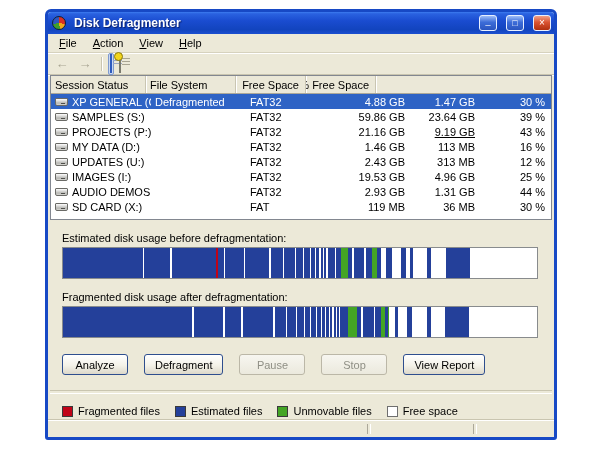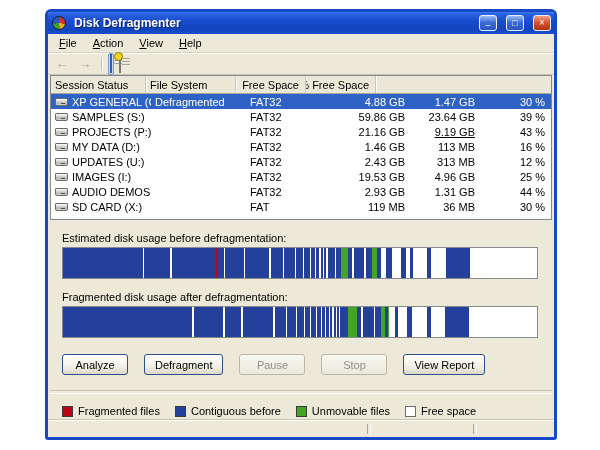--- a/index.html
+++ b/index.html
@@ -336,21 +336,21 @@
 
   <div class="groove"></div>
 
   <div class="legend" id="legend">
       <div class="legend-item">
         <span class="swatch" style="background: rgb(192, 4, 24);"></span>
         <span>Fragmented files</span>
       </div>
       <div class="legend-item">
         <span class="swatch" style="background: rgb(36, 64, 154);"></span>
-        <span>Contiguous before</span>
+        <span>Estimated files</span>
       </div>
       <div class="legend-item">
         <span class="swatch" style="background: rgb(68, 165, 37);"></span>
         <span>Unmovable files</span>
       </div>
       <div class="legend-item">
         <span class="swatch light" style="background: rgb(255, 255, 255);"></span>
         <span>Free space</span>
       </div>
     </div>

